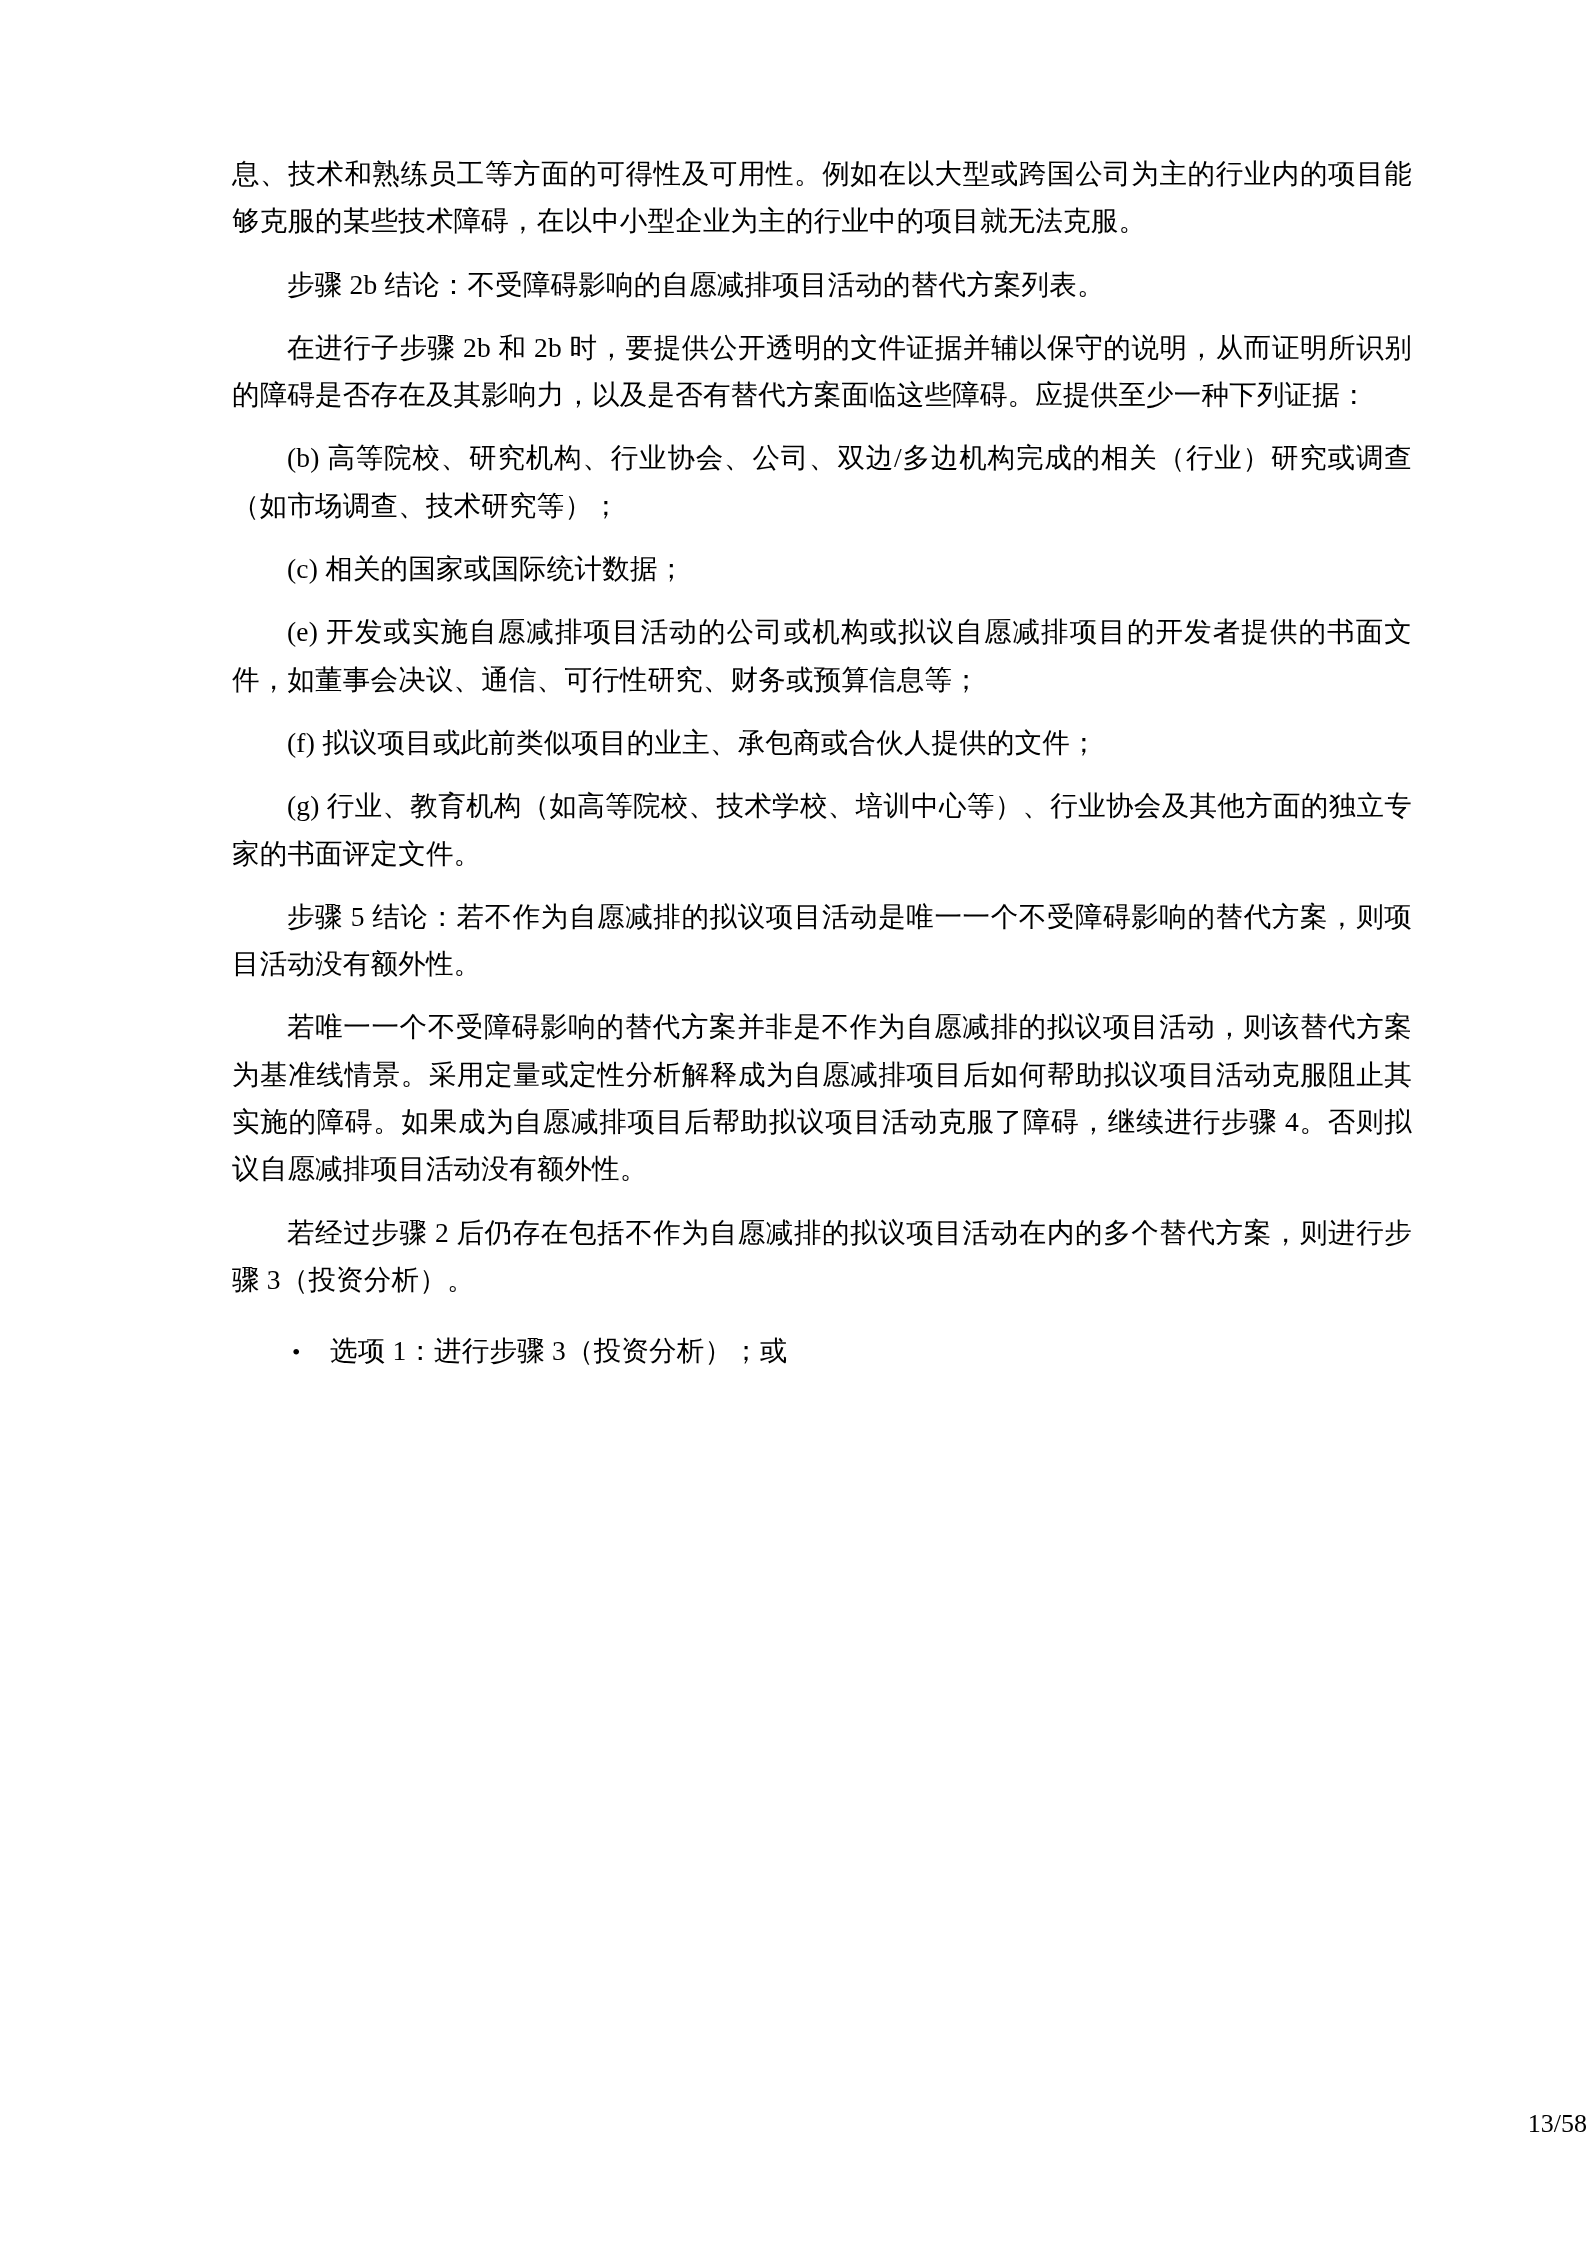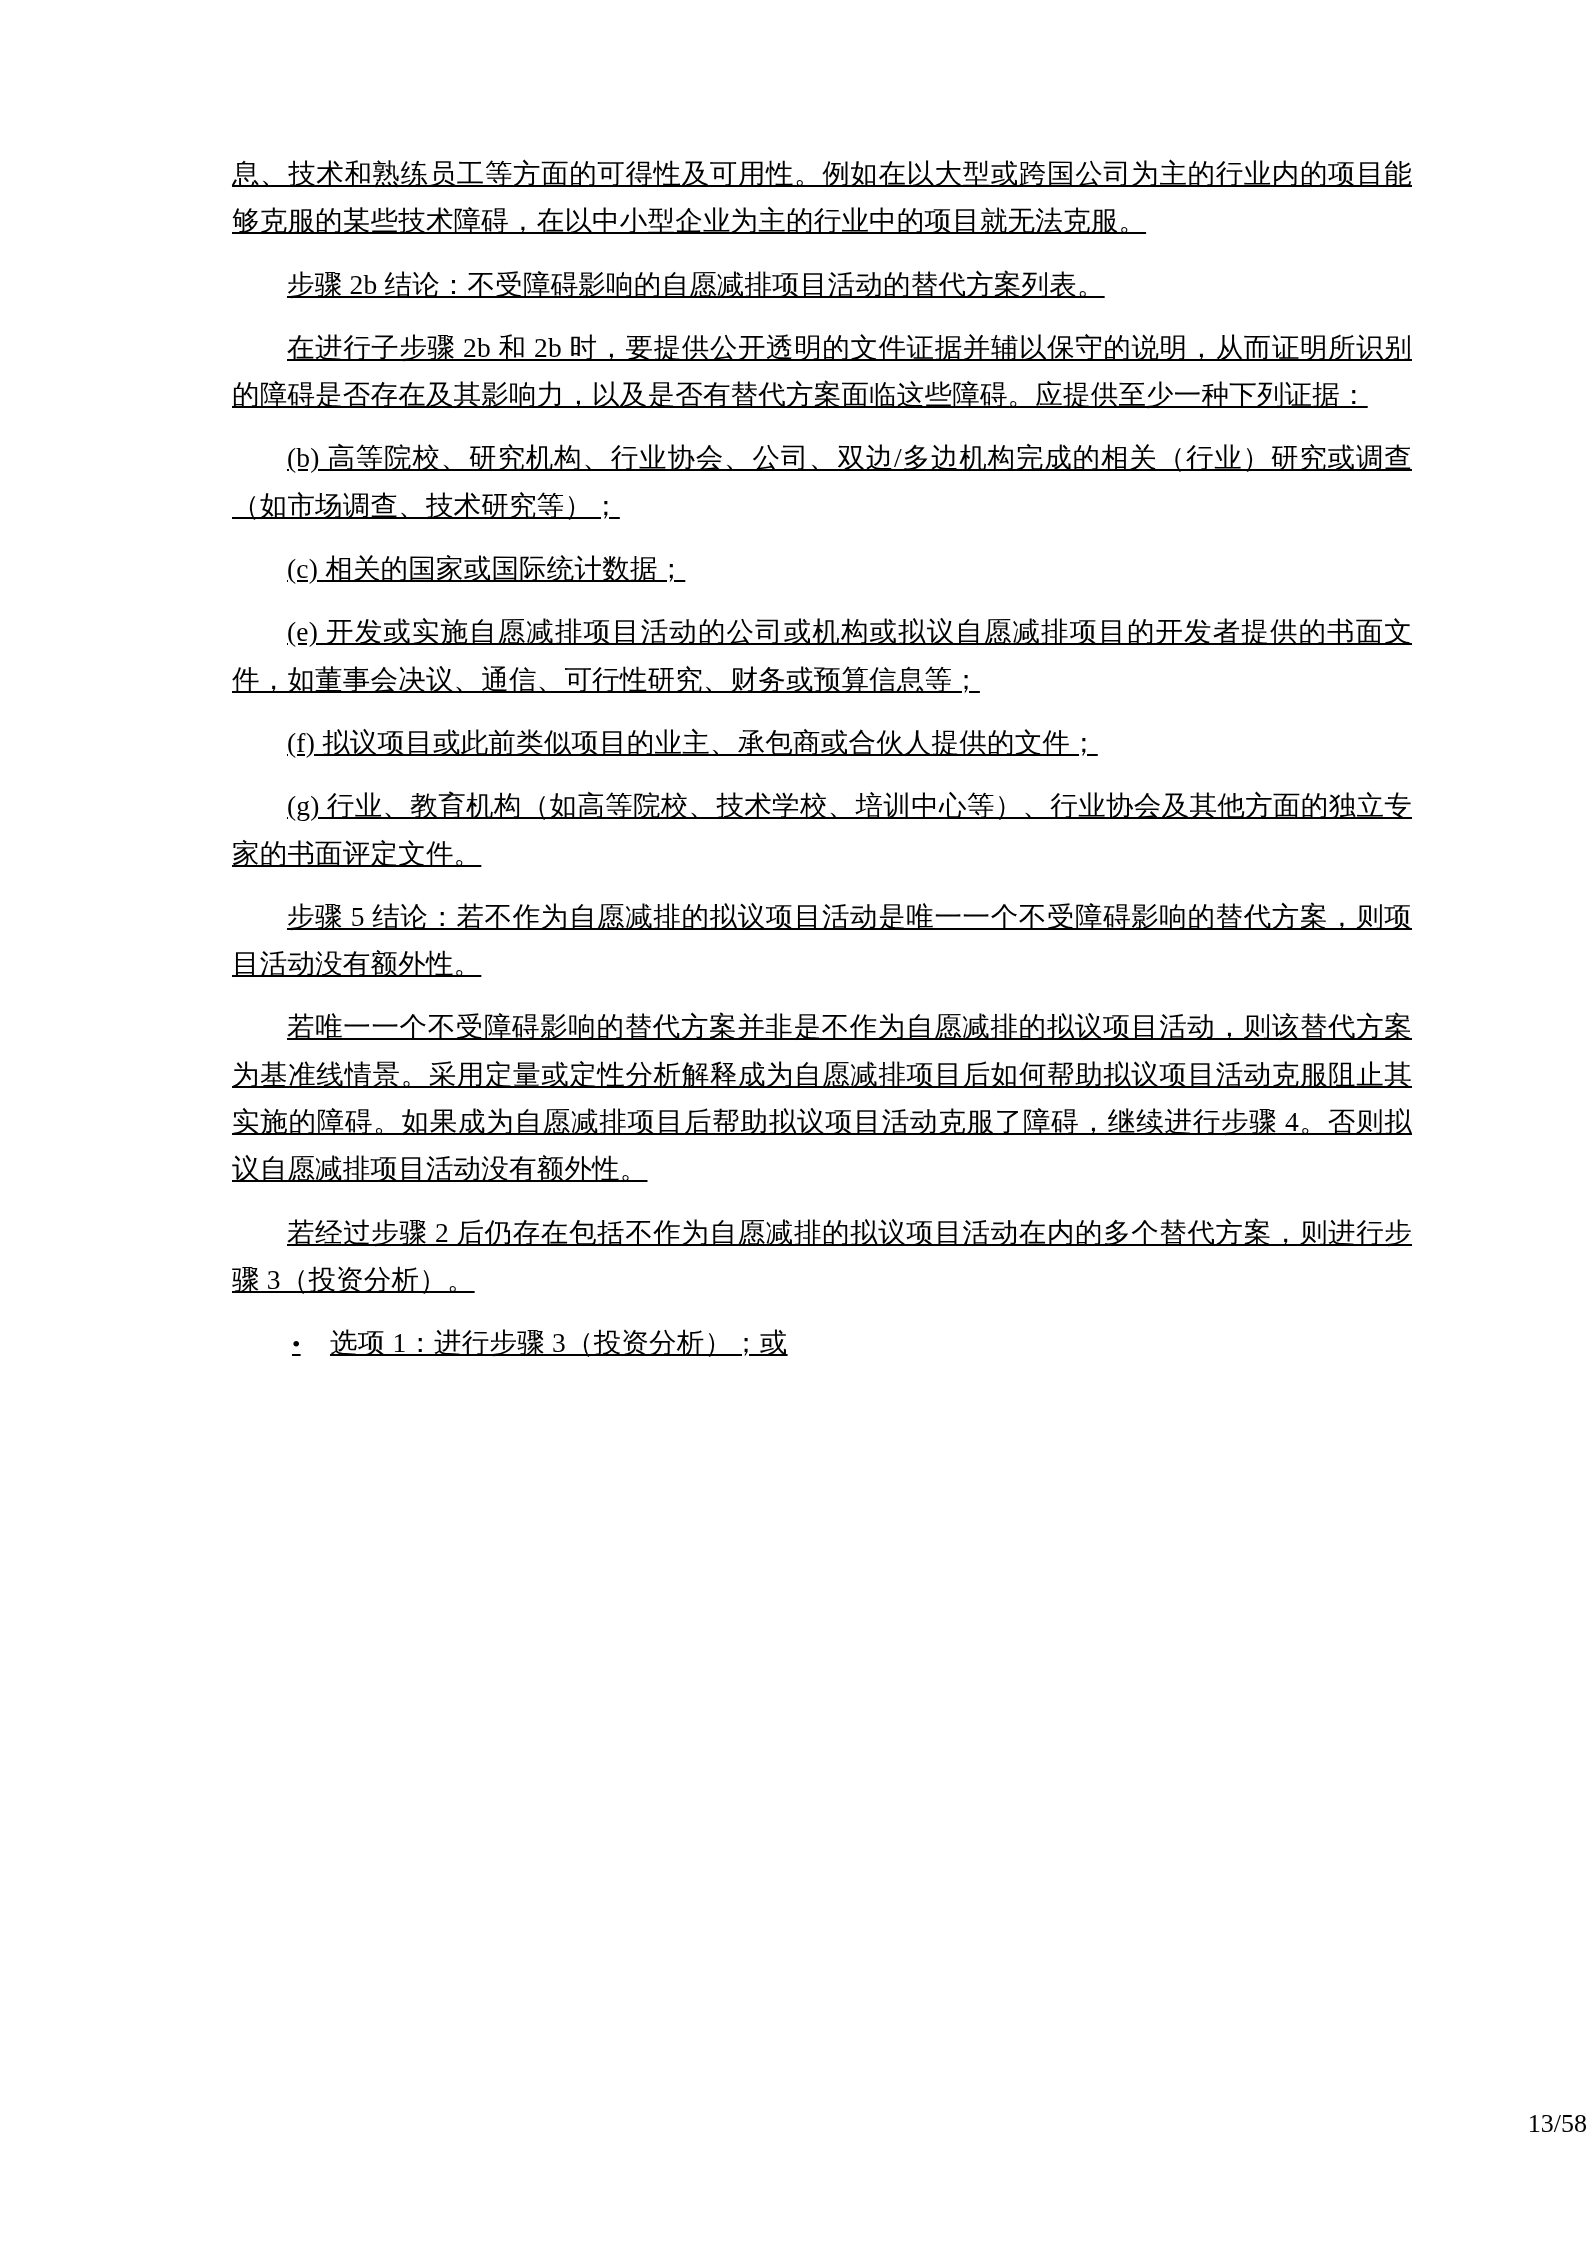--- a/index.html
+++ b/index.html
@@ -12,21 +12,20 @@
     height: 2245px;
     font-family: "Liberation Serif", "DejaVu Serif", serif;
     color: #000000;
   }
   .page {
     position: relative;
     width: 1587px;
     height: 2242px;
     box-sizing: border-box;
     padding: 150px 175px 0 232px;
-    text-decoration: underline;
   }
   .doc-body {
     font-size: 27.5px;
     line-height: 1.72;
     text-align: justify;
     text-justify: inter-ideograph;
     letter-spacing: 0.2px;
   }
   .para {
     margin: 0 0 16px 0;
@@ -47,20 +46,21 @@
     width: 38px;
     min-width: 38px;
     text-align: left;
     padding-left: 60px;
     box-sizing: content-box;
     font-size: 24px;
     line-height: 1;
   }
   .bullet-item .btext {
     flex: 1;
+    margin-top: 8px;
   }
   .footer {
     position: absolute;
     left: 0;
     right: 0;
     bottom: 103px;
     text-align: right;
     font-size: 26px;
     font-family: "Liberation Serif", "DejaVu Serif", serif;
     color: #000;

